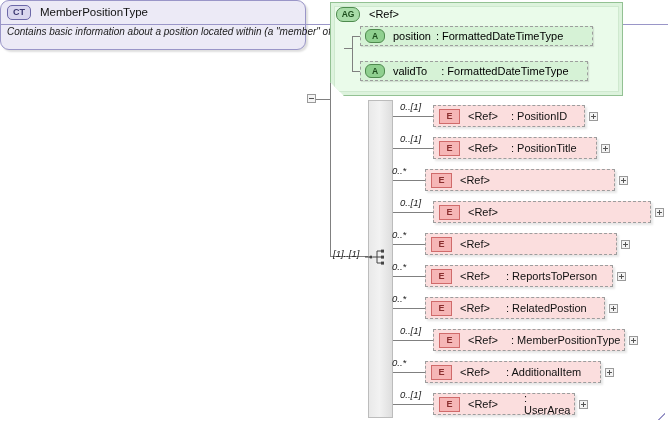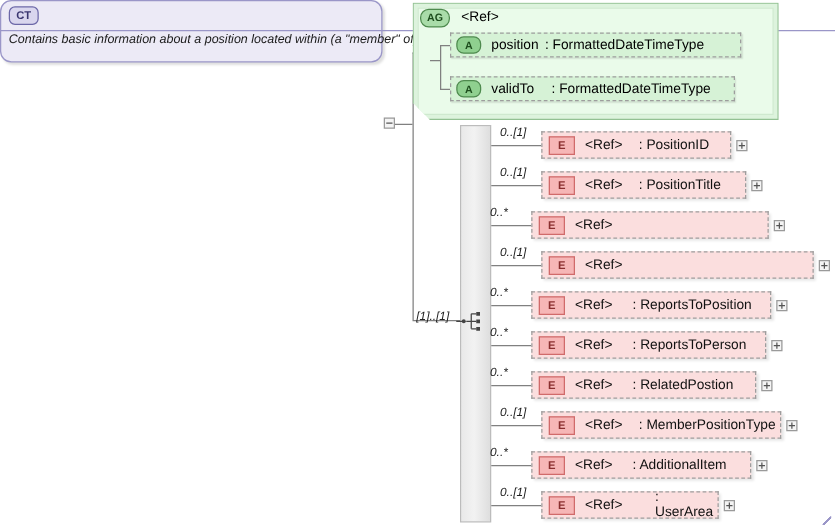--- a/index.html
+++ b/index.html
@@ -146,20 +146,21 @@
   }
 </style>
 </head>
 <body>
 
 <div class="canvas">
 
   <div id="ct-box">
     <div id="ct-head">
       <span class="ct-icon">CT</span>
+      <span id="ct-title">MemberPositionType</span>
     </div>
     <div id="ct-desc">Contains basic information about a position located within (a "member" of) a particular organization unit.</div>
     <div id="ct-grip"></div>
   </div>
 
   <div class="pm-box" style="left:307px;top:94px;"></div>
 
   <div class="hline" style="left:316px;top:99px;width:14px;"></div>
 
   <div class="vline" style="left:330px;top:42px;height:214px;"></div>
@@ -236,21 +237,20 @@
       <div class="el-row" style="left: 433px; top: 201px; width: 218px;">
         <span class="e-icon">E</span>
         <span class="el-ref">&lt;Ref&gt;</span>
       </div>
       <div class="pm-box plus" style="left: 655px; top: 208px;"></div>
       <div class="hline" style="left: 393px; top: 244px; width: 32px;"></div>
       <div class="card" style="left: 392px; top: 229px;">0..*</div>
       <div class="el-row" style="left: 425px; top: 233px; width: 192px;">
         <span class="e-icon">E</span>
         <span class="el-ref">&lt;Ref&gt;</span>
-        <span class="el-type" style="left: 80px;">: ReportsToPosition</span>
       </div>
       <div class="pm-box plus" style="left: 621px; top: 240px;"></div>
       <div class="hline" style="left: 393px; top: 276px; width: 32px;"></div>
       <div class="card" style="left: 392px; top: 261px;">0..*</div>
       <div class="el-row" style="left: 425px; top: 265px; width: 188px;">
         <span class="e-icon">E</span>
         <span class="el-ref">&lt;Ref&gt;</span>
         <span class="el-type" style="left: 80px;">: ReportsToPerson</span>
       </div>
       <div class="pm-box plus" style="left: 617px; top: 272px;"></div>

